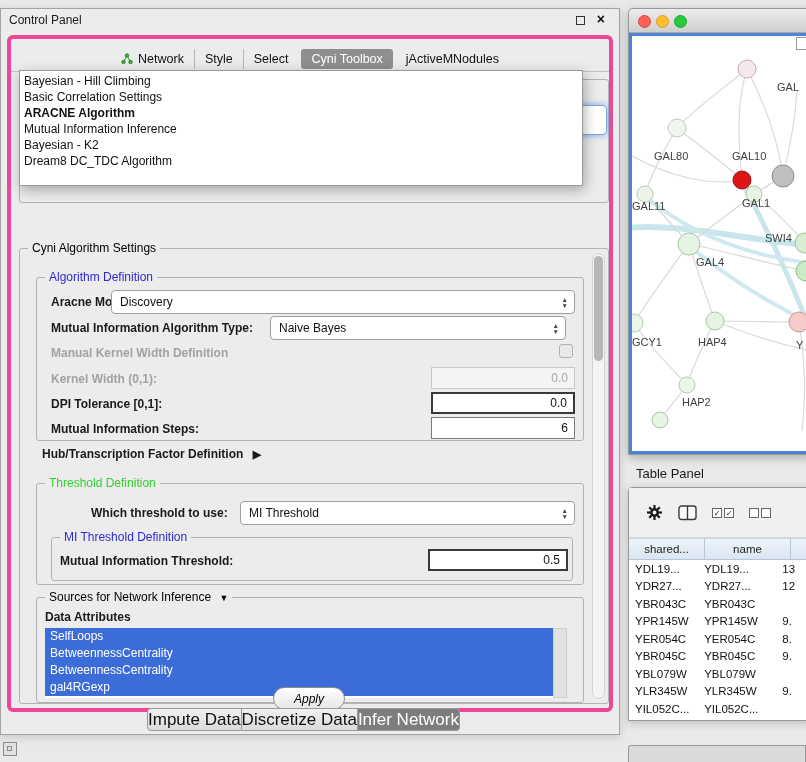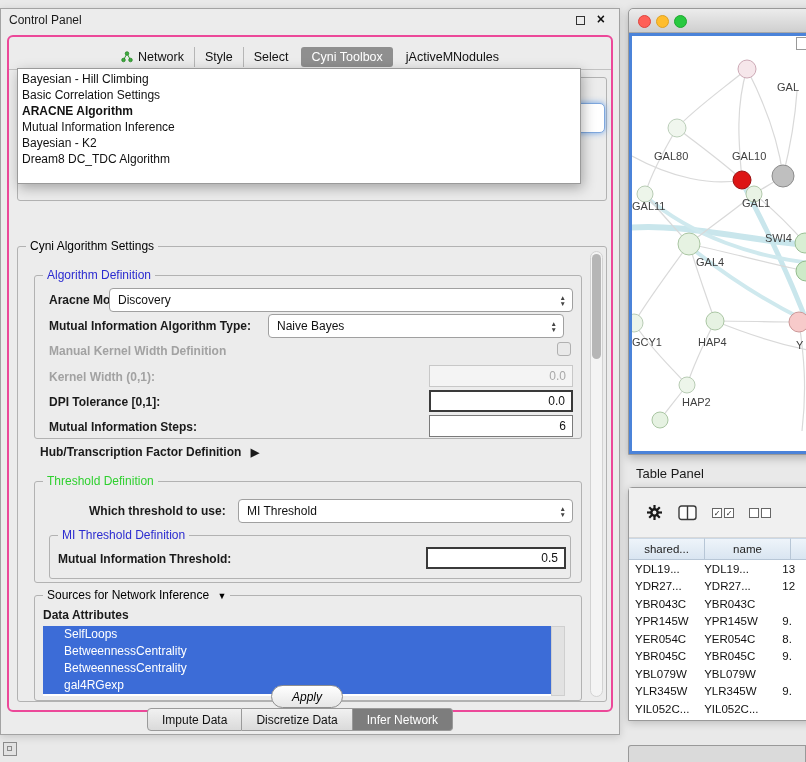--- a/index.html
+++ b/index.html
@@ -10,21 +10,21 @@
 
   
   #cp-win { left:0; top:8px; width:620px; height:727px; background:#ececec;
             border:1px solid #a3a3a3; box-shadow:0 2px 8px rgba(0,0,0,.15); }
   #cp-titlebar { position:relative; height:22px;padding-left:36px; }
   #cp-title { position:absolute; left:8px; top:4px; font-size:12px; color:#1a1a1a; }
   #cp-float { position:absolute; right:34px; top:7px; width:9px; height:9px; border:1.5px solid #333; background:transparent; }
   #cp-close { position:absolute; right:14px; top:2px; font-size:14px; font-weight:bold; color:#111; }
 
   #cp-inner { position:absolute; left:6px; top:26px; width:606px; height:677px;
-              border:2px solid #ec4899; border-radius:6px; background:#ececec; }
+              border:4px solid #ec4899; border-radius:6px; background:#ececec; }
 
   
   #tabrow { position:absolute; left:0; right:0; top:8px; height:25px; display:flex;
             justify-content:center; align-items:center; border-bottom:1px solid #c2c2c2; }
   .tab { font-size:12.5px; color:#111; padding:3px 10px; display:flex; align-items:center; gap:5px; white-space:nowrap; }
   .tab + .tab { border-left:1px solid #b6b6b6; }
   .tab.active { background:#8f8f8f; color:#fff; border-radius:3px; border-left:none; margin:0 3px; }
   .tab.active + .tab { border-left:none; }
 
   
@@ -77,32 +77,32 @@
   #hub-row { position:absolute; left:22px; top:198px; font-size:12px; font-weight:bold; color:#1a1a1a; }
   #hub-row .tri { font-size:11px; margin-left:6px; }
 
   #threshold-group { left:16px; top:234px; width:548px; height:102px; }
   #mi-group { left:14px; top:53px; width:522px; height:44px; }
 
   #sources-group { left:16px; top:348px; width:548px; height:106px; }
   #sources-title .tri { font-size:9px; margin-left:5px; }
   #src-subtitle { position:absolute; left:8px; top:12px; font-size:12px; font-weight:bold; color:#1a1a1a; }
   #src-list { position:absolute; left:8px; top:30px; width:508px; height:70px; overflow:hidden; background:#fff; }
-  .src-item { height:17px; line-height:17px; background:#3c6cd7; color:#fff; font-size:12px; padding-left:21px; }
+  .src-item { height:17px; line-height:17px; background:#3c6cd7; color:#fff; font-size:12px; padding-left:5px; }
   #src-scroll { position:absolute; left:516px; top:30px; width:14px; height:70px;
                 background:#e2e2e2; border:1px solid #cfcfcf; }
 
   #apply-btn { position:absolute; left:262px; top:648px; width:72px; height:23px;
                border-radius:12px; background:linear-gradient(#ffffff,#e6e6e6);
                border:1px solid #8f8f8f; font-size:12px; font-family:inherit;
                display:flex; align-items:center; justify-content:center;font-style:italic; }
 
   
   #bottom-tabs { position:absolute; left:146px; top:699px; height:23px; display:flex; }
-  .seg { font-size:12px; color:#111; padding:0 14px; background:linear-gradient(#f1f1f1,#dadada);
+  .seg { font-size:17px; color:#111; padding:0 0; background:linear-gradient(#f1f1f1,#dadada);
          border:1px solid #9a9a9a; border-left:none; display:flex; align-items:center; white-space:nowrap; }
   .seg:first-child { border-left:1px solid #9a9a9a; border-radius:4px 0 0 4px; }
   .seg:last-child { border-radius:0 4px 4px 0; }
   .seg.active { background:#7d7d7d; color:#fff; }
 
   
   #net-win { left:628px; top:8px; width:186px; height:447px; background:#e4e4e4;
              border:1px solid #999; border-radius:5px 5px 0 0; box-shadow:0 3px 10px rgba(0,0,0,.25); }
   #net-titlebar { position:relative; height:24px; background:linear-gradient(#ececec,#cfcfcf);
                   border-bottom:1px solid #a8a8a8; border-radius:5px 5px 0 0; }

